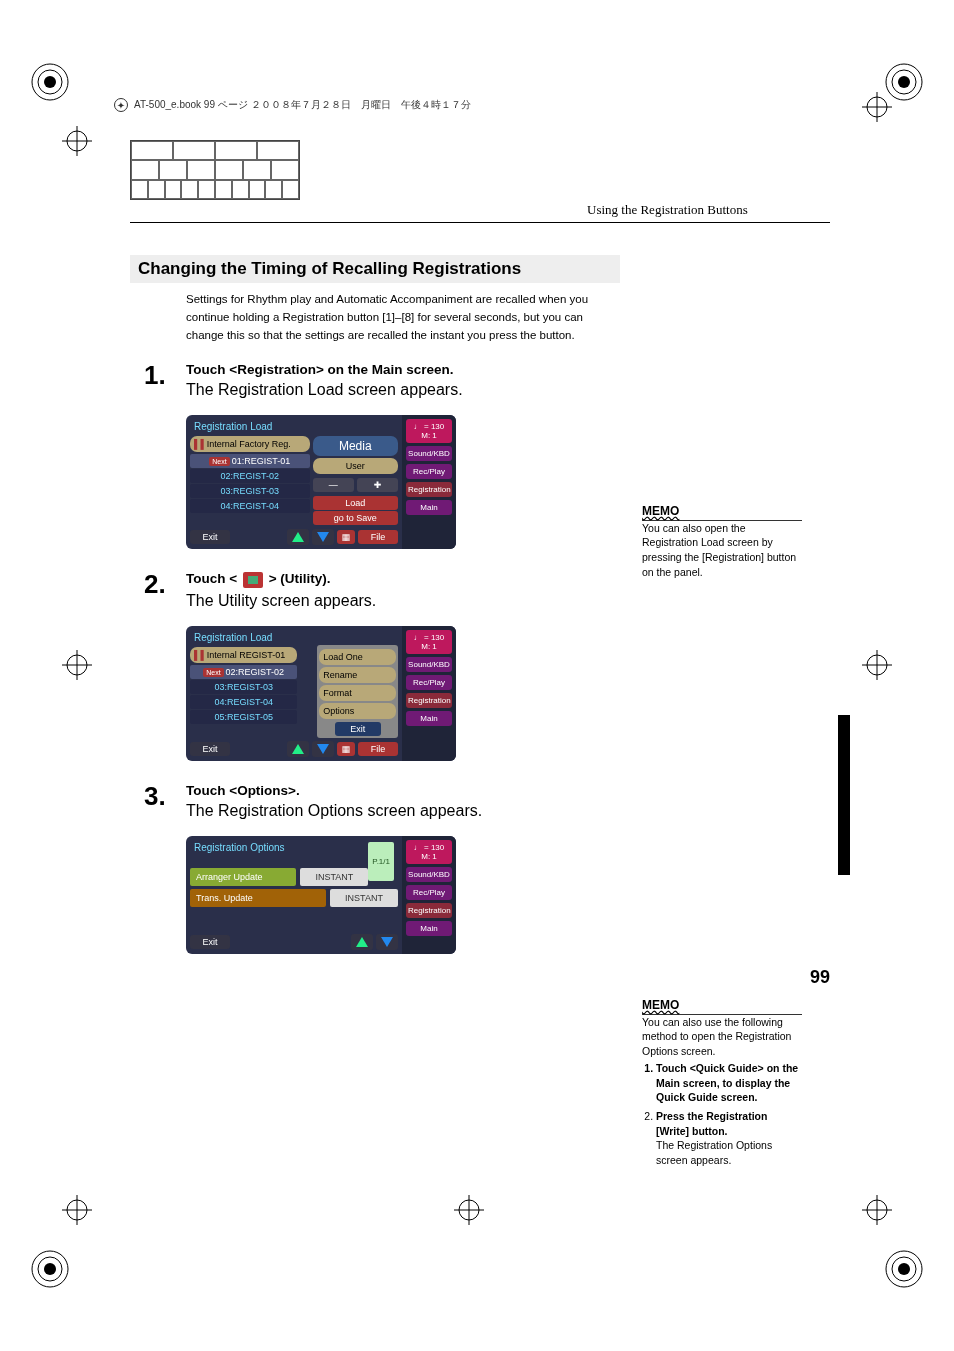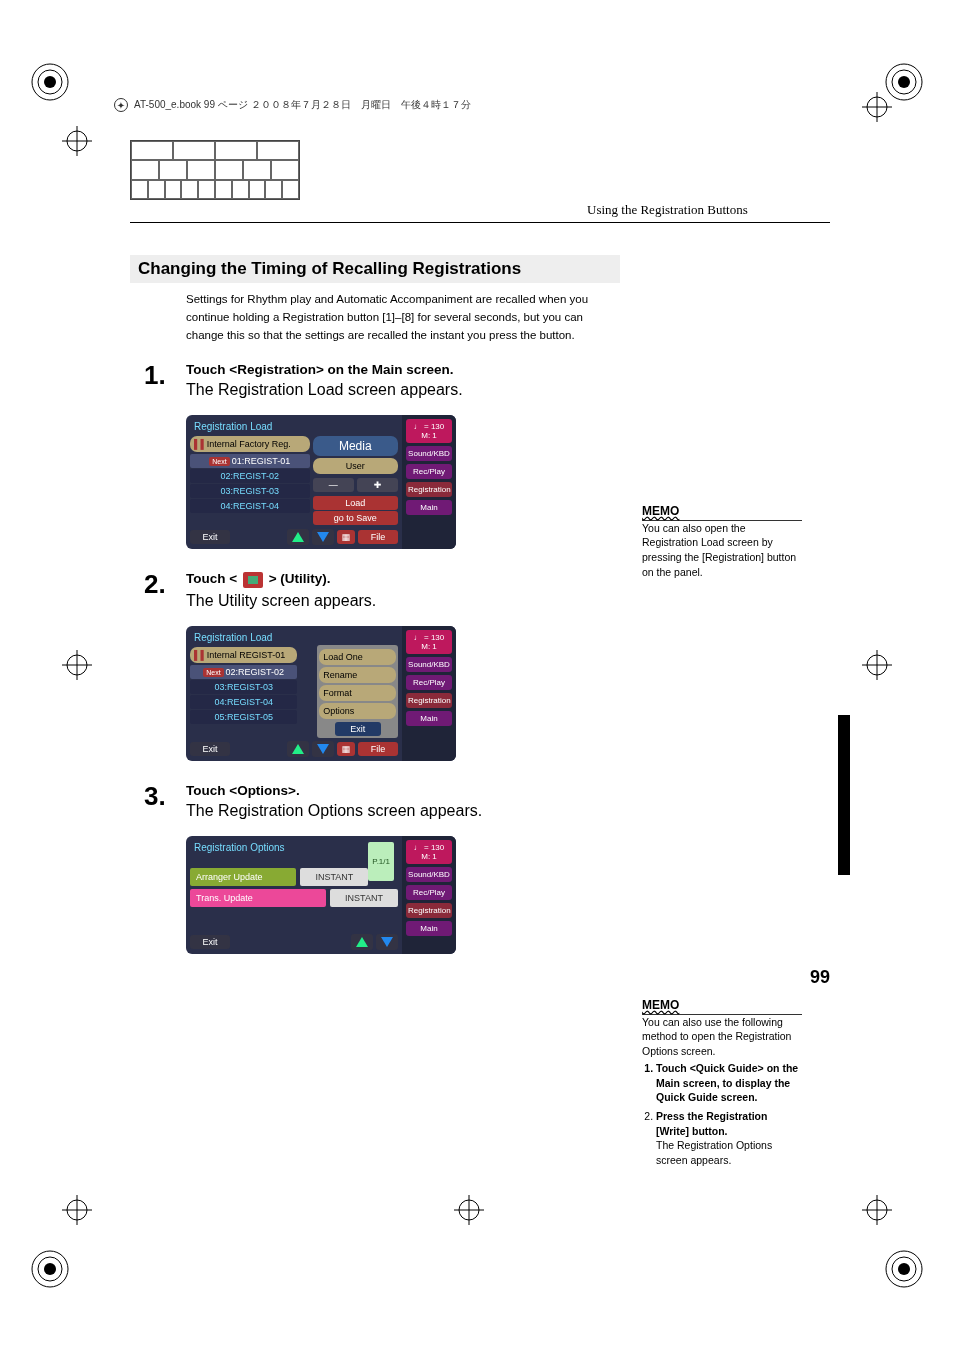--- a/index.html
+++ b/index.html
@@ -135,21 +135,21 @@
   .ss-sidebtn.red { background:#8a2a3a;}
   .ss-sidebtn.tempo { background:#be185d;}
   .ss-footer { display:flex; gap:3px; align-items:center;}
   .triangle-up { width:0;height:0;border-left:6px solid transparent;border-right:6px solid transparent;border-bottom:10px solid #2e8;}
   .triangle-down { width:0;height:0;border-left:6px solid transparent;border-right:6px solid transparent;border-top:10px solid #28e;}
   .tribox { background:#334; padding:3px 5px; border-radius:3px;}
   .nexttag { display:inline-block; background:#a33; color:#fff; font-size:7px; padding:1px 3px; border-radius:2px; margin-right:2px;}
   .page-badge { background:#beb; color:#252; font-size:8px; padding:15px 4px; border-radius:2px; float:right;}
   .option-row { display:flex; gap:4px; margin:3px 0;}
   .opt-label { background:#8a3; color:#fff; padding:4px 6px; border-radius:2px; flex:1;}
-  .opt-label.tan { background:#ec4899;}
+  .opt-label.tan { background:#a16207;}
   .opt-val { background:#ddd; color:#333; padding:4px 6px; border-radius:2px; width:68px; text-align:center;}
 
   
   .memo { position:absolute; font-size:10.5px; line-height:1.4; width:160px; }
   .memo-icon { font-weight:bold; font-size:12px; border-bottom:1px solid #333; text-decoration: underline wavy; }
   .memo1 { top: 248px; left: 512px; }
   .memo2 { top: 742px; left: 512px; }
   .memo ol { margin-left: 14px; margin-top:2px;}
   .memo li { margin-bottom:4px;}
   .memo .bold { font-weight:bold;}

